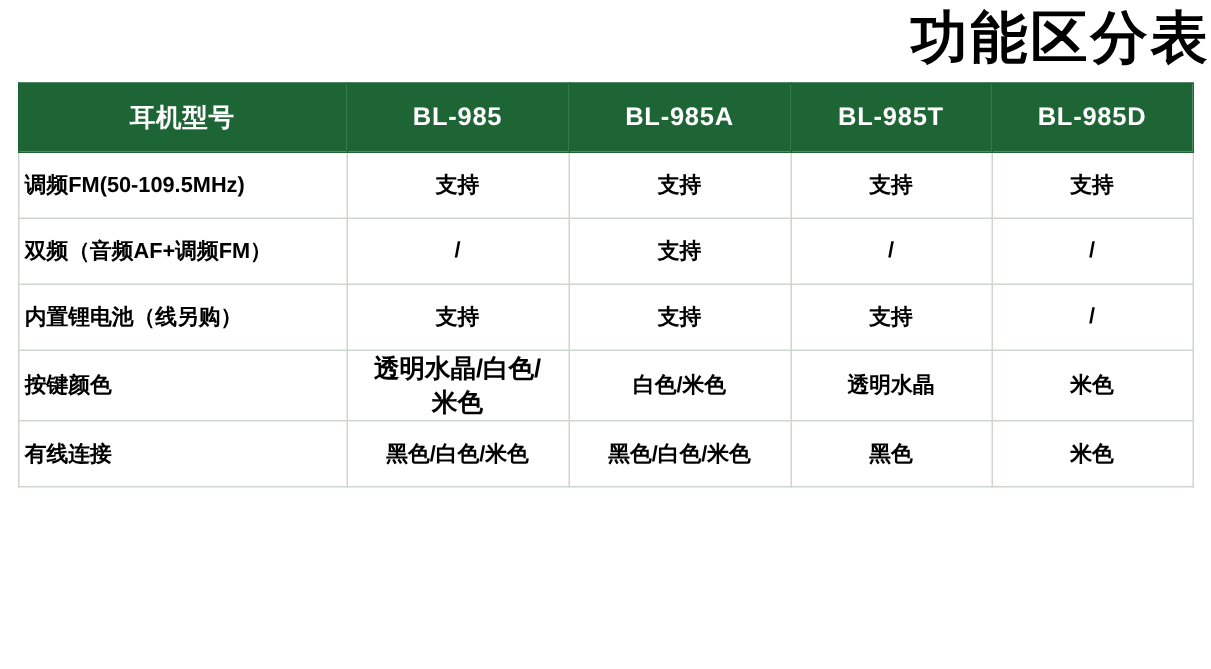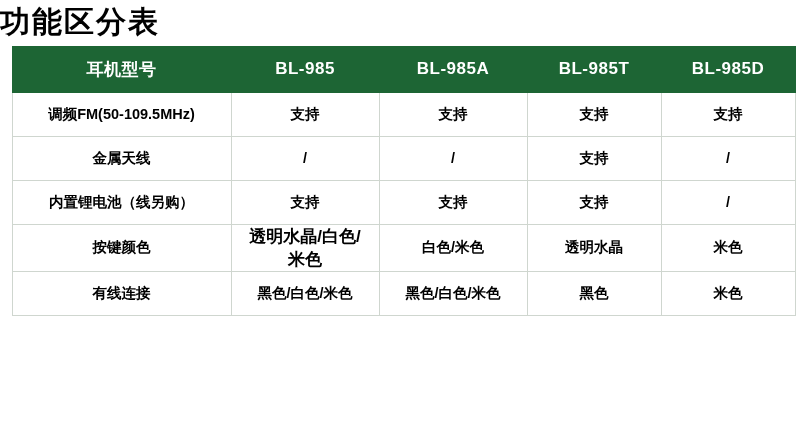--- a/index.html
+++ b/index.html
@@ -14,22 +14,22 @@
     color: #000000;
     overflow: hidden;
   }
   .page {
     width: 807px;
     height: 446px;
     position: relative;
     box-sizing: border-box;
   }
   .doc-title {
-    text-align: left;
-    font-size: 30px;
+    text-align: right;
+    font-size: 38px;
     font-weight: bold;
     letter-spacing: 2px;
     padding-top: 5px;
     padding-bottom: 6px;
     line-height: 1.15;
     font-family: "Liberation Serif", serif;
   }
   table.spec-table {
     border-collapse: collapse;
     width: 783px;
@@ -58,21 +58,21 @@
     color: #ffffff;
     font-size: 17px;
     height: 46px;
     border: 1px solid #1d6534;
     letter-spacing: 0.5px;
   }
   table.spec-table thead th.model-head {
     font-size: 17px;
   }
   table.spec-table tbody td.label-cell {
-    text-align: center;
+    text-align: left;
     font-size: 14.5px;
     padding: 0 4px;
   }
   table.spec-table tbody td.value-cell {
     font-size: 14.5px;
     padding: 0 17px;
   }
   table.spec-table tbody td.value-cell.small {
     font-size: 17px;
   }
@@ -103,24 +103,24 @@
     </thead>
     <tbody>
       <tr>
         <td class="label-cell">调频FM(50-109.5MHz)</td>
         <td class="value-cell">支持</td>
         <td class="value-cell">支持</td>
         <td class="value-cell">支持</td>
         <td class="value-cell">支持</td>
       </tr>
       <tr>
-        <td class="label-cell">金属天线</td>
-        <td class="value-cell">/</td>
+        <td class="label-cell">双频（音频AF+调频FM）</td>
         <td class="value-cell">/</td>
         <td class="value-cell">支持</td>
+        <td class="value-cell">/</td>
         <td class="value-cell">/</td>
       </tr>
       <tr>
         <td class="label-cell">内置锂电池（线另购）</td>
         <td class="value-cell">支持</td>
         <td class="value-cell">支持</td>
         <td class="value-cell">支持</td>
         <td class="value-cell">/</td>
       </tr>
       <tr>

